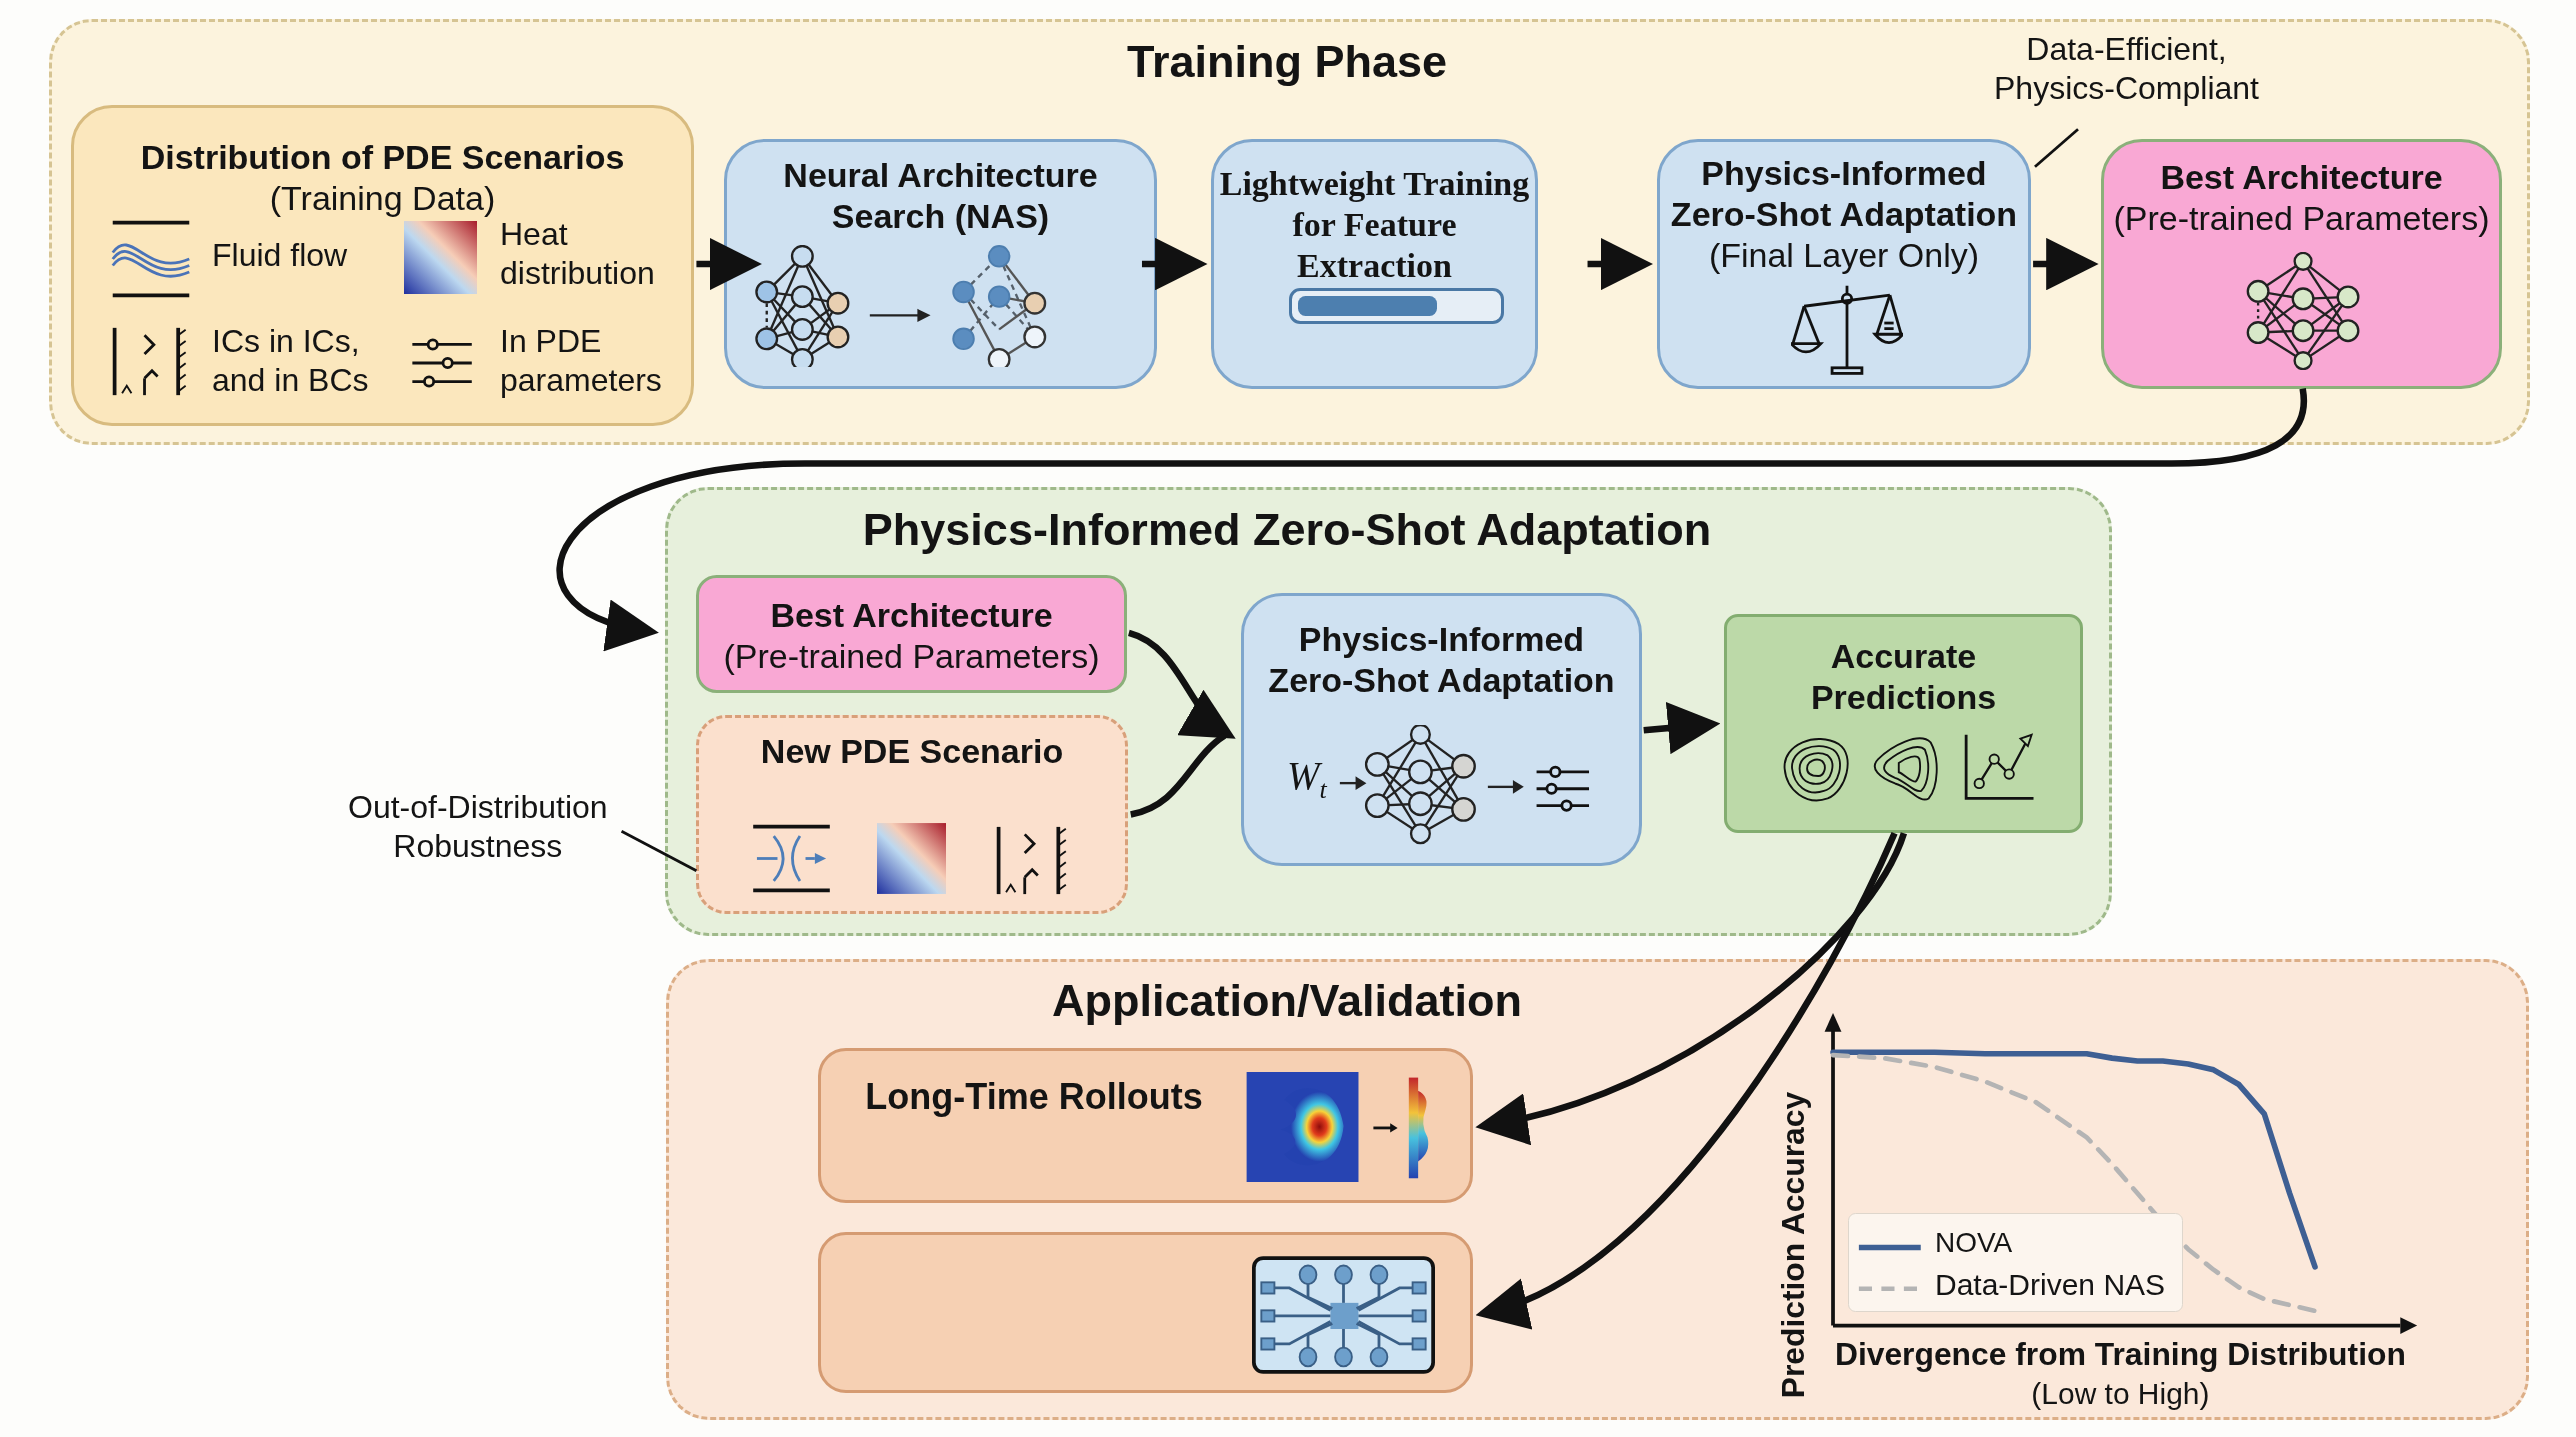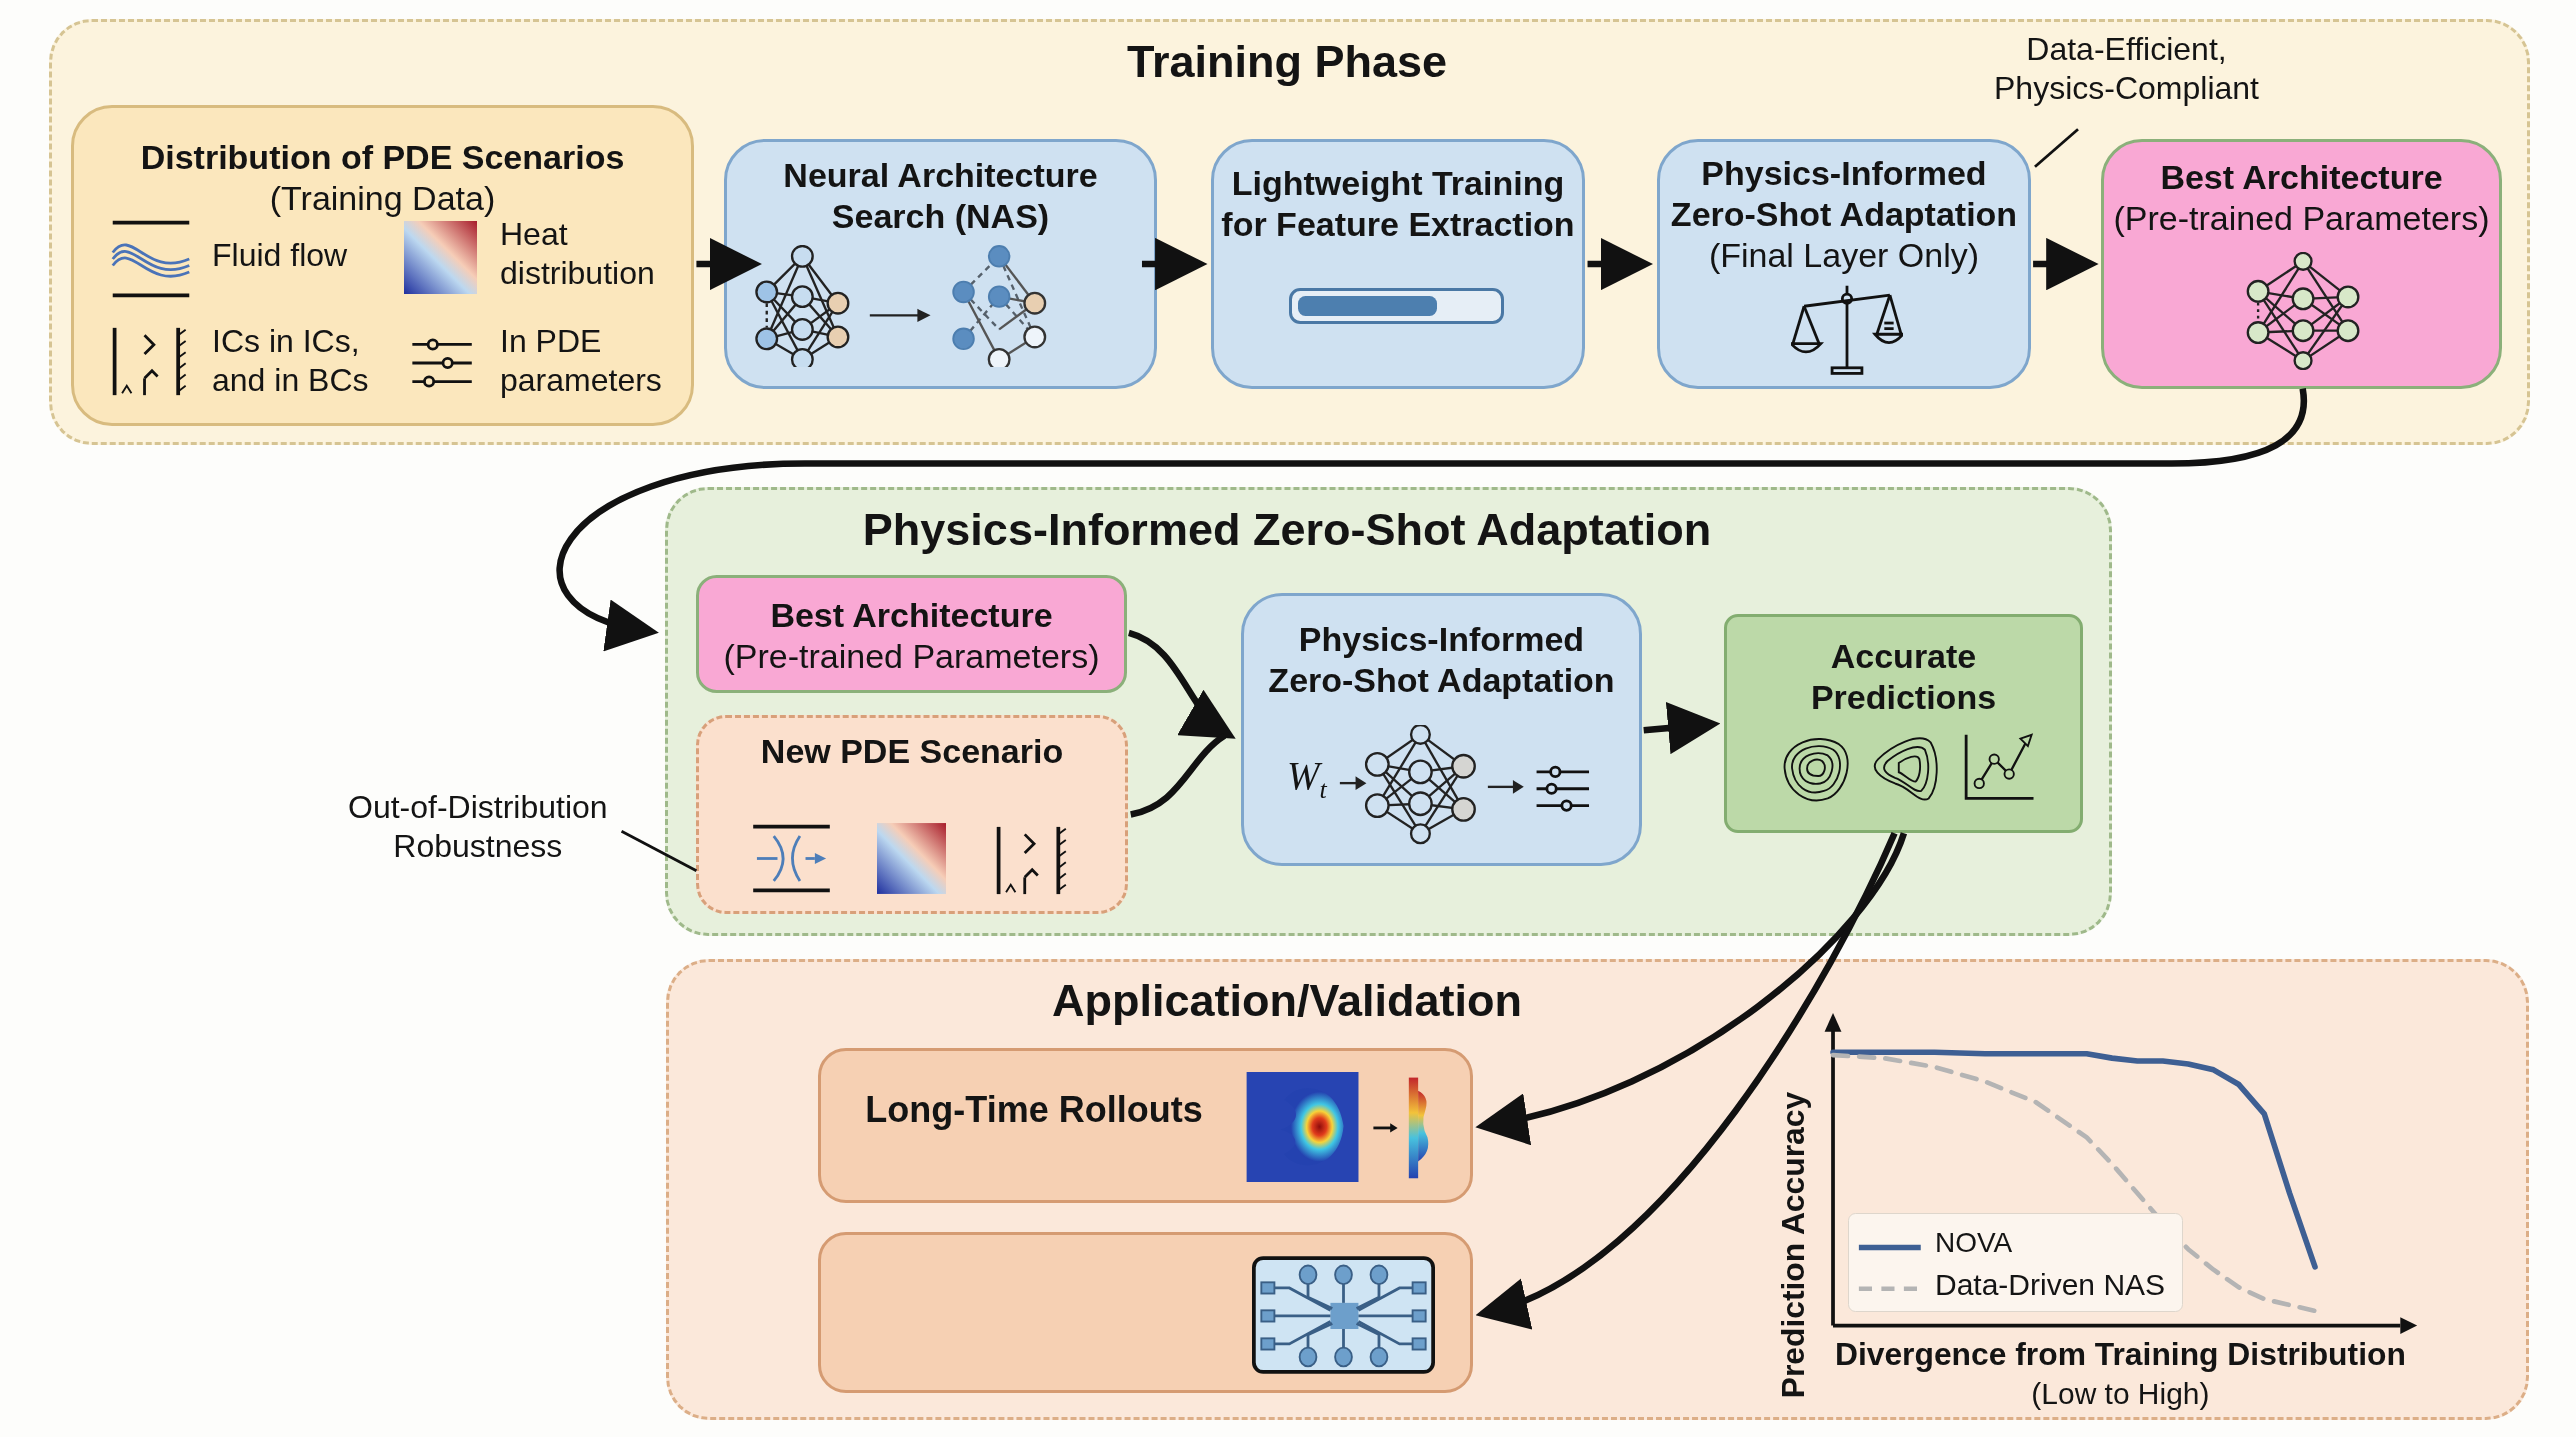--- a/index.html
+++ b/index.html
@@ -160,21 +160,21 @@
         <circle cx="268" cy="55" r="11" fill="#5b8dc0"></circle>
     </g>
     <g stroke="#333" stroke-width="2.5">
       <circle cx="268" cy="122" r="11" fill="#eef4fa"></circle>
         <circle cx="306" cy="62" r="11" fill="#e8cfb1"></circle>
         <circle cx="306" cy="98" r="11" fill="#eef4fa"></circle>
     </g>
   </svg>
 </div>
 
-<div class="box box-blue" style="left:1211px;top:139px;width:374px;height:250px;">
+<div class="box box-blue" style="left:1211px;top:139px;width:327px;height:250px;font-family:Liberation Serif, serif;">
   <span class="bt" style="margin-top:20.6px;">Lightweight Training</span>
   <span class="bt">for Feature Extraction</span>
   <div class="pbar">
     <div class="pbar-fill" id="pbar-fill" style="width: calc(72% - 11.2px);"></div>
   </div>
 </div>
 
 <div class="box box-blue" style="left:1657px;top:139px;width:374px;height:250px;">
   <span class="bt" style="margin-top:11.2px;">Physics-Informed</span>
   <span class="bt">Zero-Shot Adaptation</span>
@@ -361,21 +361,21 @@
 
 <div class="anno" style="left:348px;top:788px;">
   <span style="display:block">Out-of-Distribution</span>
   <span style="display:block">Robustness</span>
 </div>
 
 <div class="panel panel-app"></div>
 <div class="panel-title" style="left:1287px;top:975px;">Application/Validation</div>
 
 <div class="box box-orange" style="left:818px;top:1048px;width:655px;height:155px;border-radius:28px;">
-  <div class="abs" style="left:26px;top:37px;width:374px;">
+  <div class="abs" style="left:26px;top:24px;width:374px;">
     <span class="bt" style="font-size:36px;line-height:43px;">Long-Time Rollouts</span>
   </div>
   <svg class="abs" style="left:425px;top:20.6px;" width="197" height="110" viewBox="0 0 210 118">
     <defs>
       <radialGradient id="dr1" cx="0.62" cy="0.5" r="0.45">
         <stop offset="0" stop-color="#8e0c0c"></stop>
           <stop offset="0.25" stop-color="#e03b1c"></stop>
         <stop offset="0.45" stop-color="#f7d33a"></stop>
           <stop offset="0.65" stop-color="#40c7e4"></stop>
         <stop offset="1" stop-color="#2442b0"></stop>

